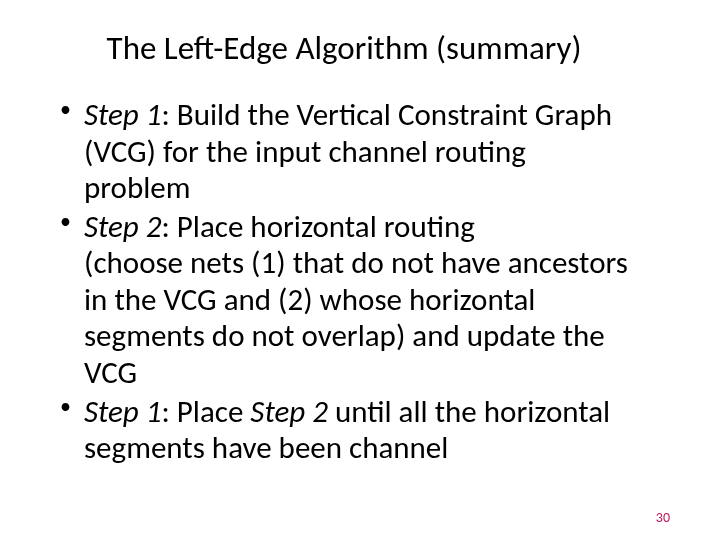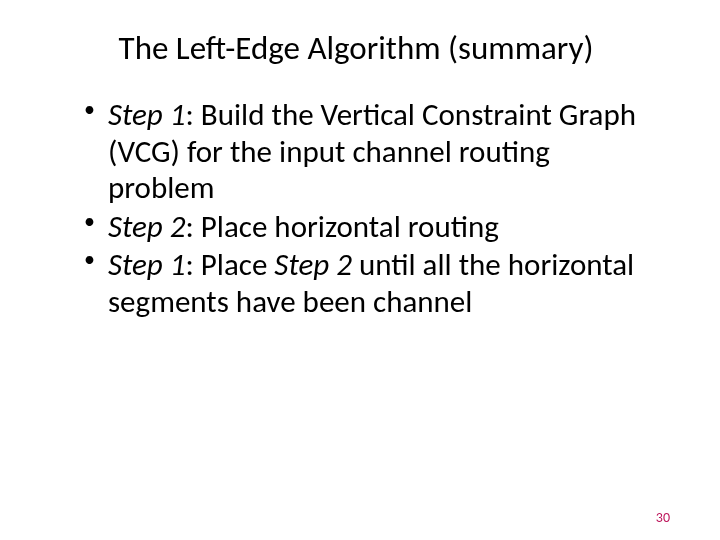--- a/index.html
+++ b/index.html
@@ -10,21 +10,21 @@
     background: #fff;
     font-family: Calibri, "Segoe UI", Arial, sans-serif;
     color: #000;
     position: relative;
     overflow: hidden;
   }
   .slide {
     box-sizing: border-box;
     width: 688px;
     height: 540px;
-    padding: 28px 52px 0 76px;
+    padding: 28px 52px 0 52px;
     position: relative;
   }
   .title {
     font-size: 33px;
     font-weight: 400;
     text-align: center;
     margin: 0 0 28px 0;
     letter-spacing: 0px;
   }
   ul.body {
@@ -66,20 +66,21 @@
   <h1 class="title">The Left-Edge Algorithm (summary)</h1>
 
   <ul class="body">
 
     <li>
       <span class="step-label">Step 1</span><span>: Build the Vertical Constraint Graph (VCG) for the input channel routing problem</span>
     </li>
 
     <li>
       <span class="step-label">Step 2</span><span>: Place horizontal routing</span><br>
+      <span>(choose nets (1) that do not have ancestors in the VCG and (2) whose horizontal segments do not overlap) and update the VCG</span>
     </li>
 
     <li>
       <span class="step-label">Step 1</span><span>: Place </span><span class="step-label">Step 2</span><span> until all the horizontal segments have been channel</span>
     </li>
 
   </ul>
 
   <div class="page-num">30</div>
 

